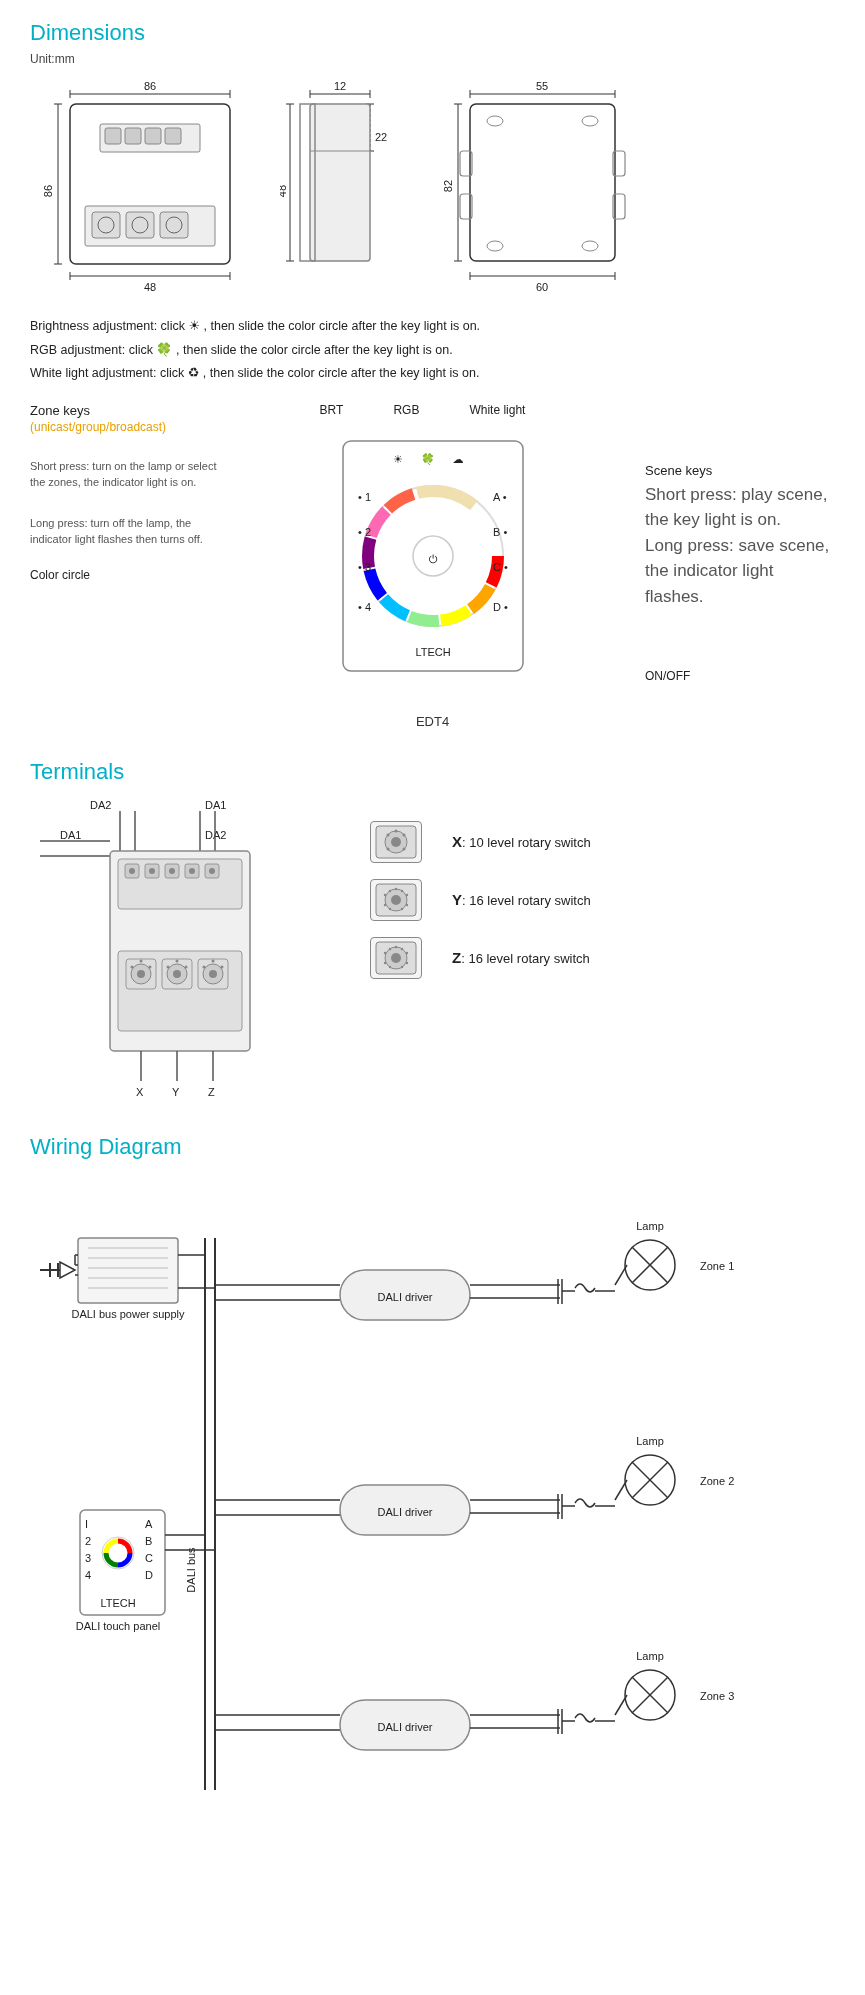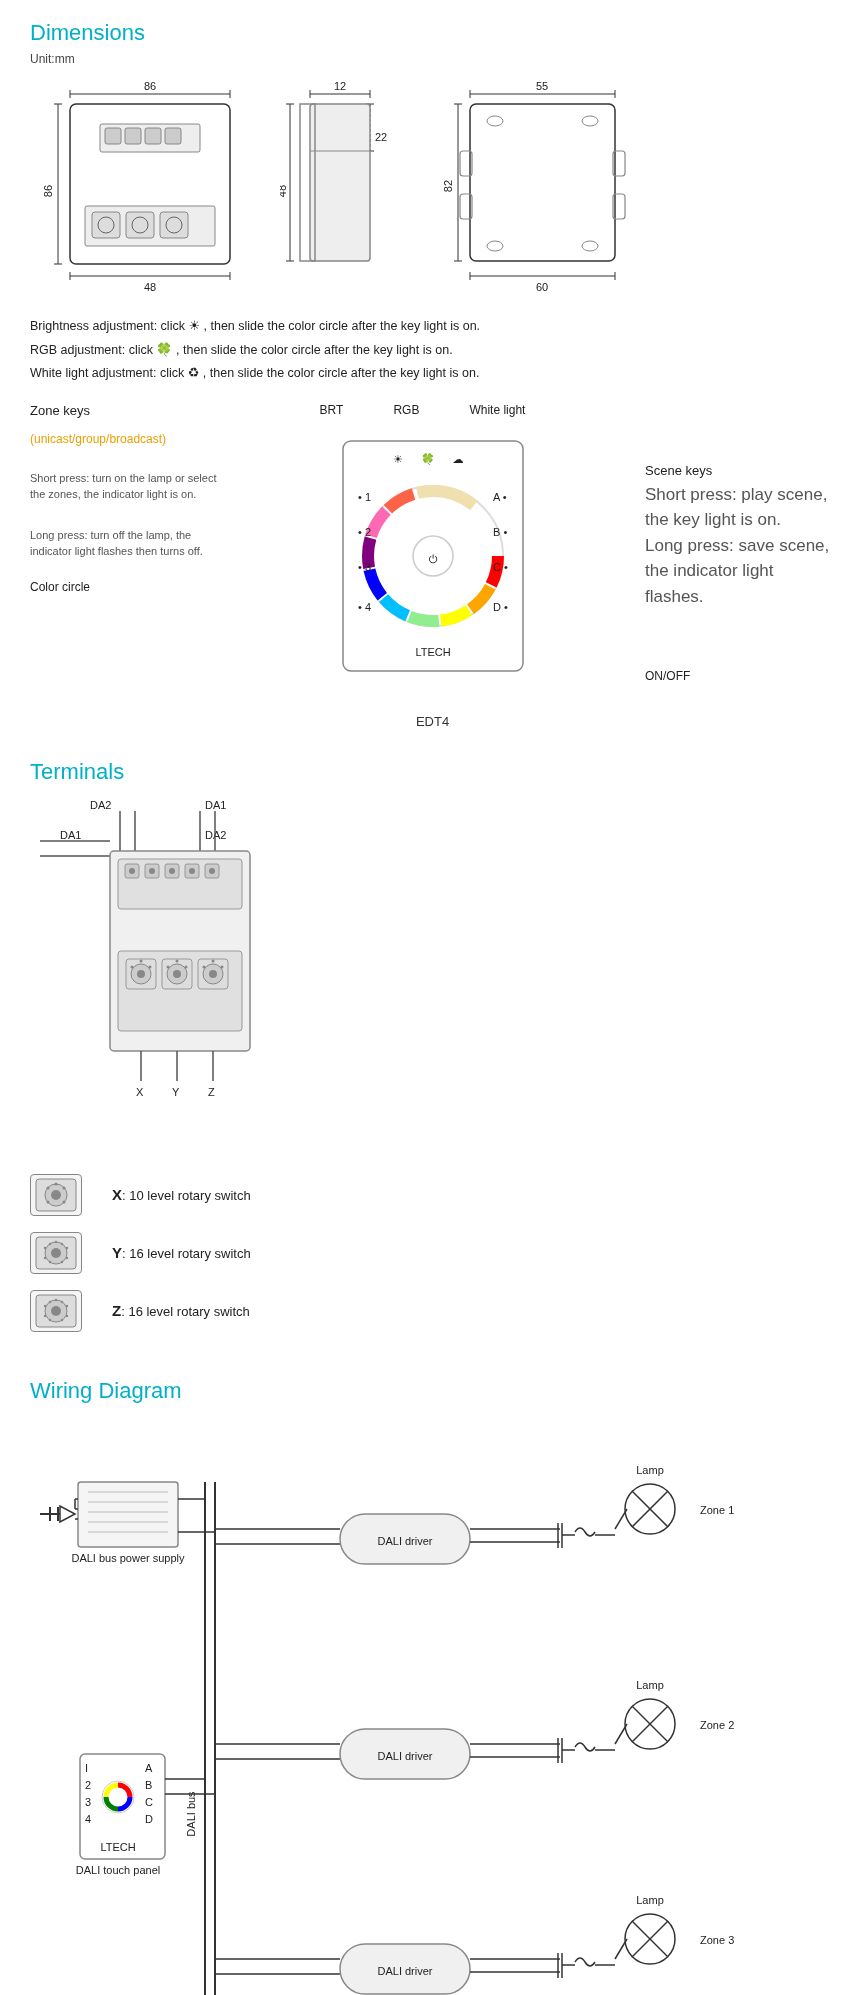--- a/index.html
+++ b/index.html
@@ -66,21 +66,21 @@
 
     .zone-keys-box {
       width: 190px;
       flex-shrink: 0;
     }
 
     .zone-title {
       font-size: 13px;
       color: #222;
       font-weight: normal;
-      margin-bottom: 14px;
+      margin-bottom: 2px;
     }
 
     .zone-subtitle {
       color: #e8a000;
       font-size: 12px;
       margin-bottom: 6px;
     }
 
     .zone-desc {
       font-size: 11px;
@@ -145,21 +145,20 @@
 
     
     .terminals-section {
       margin-bottom: 30px;
     }
 
     .terminals-content {
       display: flex;
       gap: 40px;
       align-items: flex-start;
-      flex-direction: column;
     }
 
     .terminals-left {
       position: relative;
     }
 
     .terminals-right {
       flex: 1;
       padding-top: 30px;
     }

